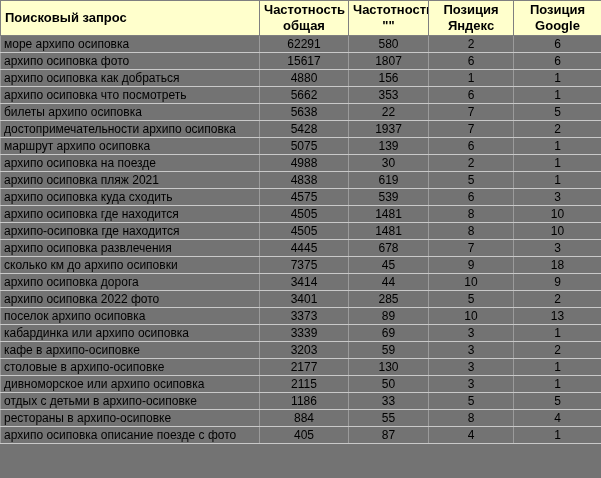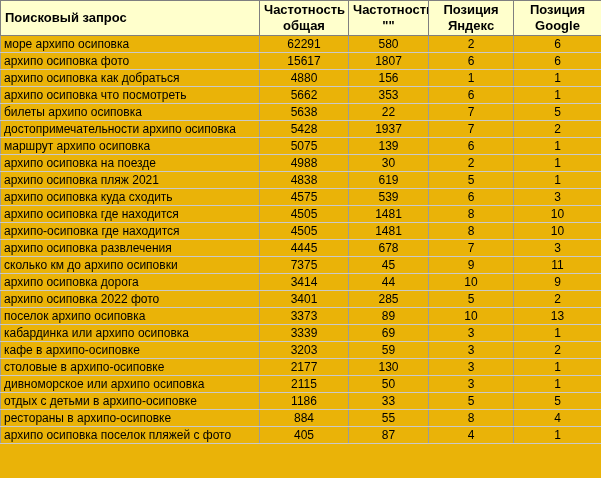--- a/index.html
+++ b/index.html
@@ -4,21 +4,21 @@
 <style>
   html, body {
     margin: 0;
     padding: 0;
     background: #ffffff;
   }
   .wrap {
     width: 601px;
     height: 478px;
     overflow: hidden;
-    background: #eab308;
+    background: #737373;
   }
   table.kw {
     border-collapse: collapse;
     table-layout: fixed;
     width: 601px;
     border: 1px solid #7f7f7f;
     color: #000000;
   }
   table.kw col.c0 { width: 259px; }
   table.kw col.c1 { width: 89px; }
@@ -178,21 +178,21 @@
           <td class="c-num">4445</td>
           <td class="c-num">678</td>
           <td class="c-num">7</td>
           <td class="c-num">3</td>
         </tr>
         <tr>
           <td class="c-query">сколько км до архипо осиповки</td>
           <td class="c-num">7375</td>
           <td class="c-num">45</td>
           <td class="c-num">9</td>
-          <td class="c-num">11</td>
+          <td class="c-num">18</td>
         </tr>
         <tr>
           <td class="c-query">архипо осиповка дорога</td>
           <td class="c-num">3414</td>
           <td class="c-num">44</td>
           <td class="c-num">10</td>
           <td class="c-num">9</td>
         </tr>
         <tr>
           <td class="c-query">архипо осиповка 2022 фото</td>
@@ -244,21 +244,21 @@
           <td class="c-num">5</td>
         </tr>
         <tr>
           <td class="c-query">рестораны в архипо-осиповке</td>
           <td class="c-num">884</td>
           <td class="c-num">55</td>
           <td class="c-num">8</td>
           <td class="c-num">4</td>
         </tr>
         <tr>
-          <td class="c-query">архипо осиповка поселок пляжей с фото</td>
+          <td class="c-query">архипо осиповка описание поезде с фото</td>
           <td class="c-num">405</td>
           <td class="c-num">87</td>
           <td class="c-num">4</td>
           <td class="c-num">1</td>
         </tr>
       </tbody>
   </table>
 </div>
 
 </body></html>

